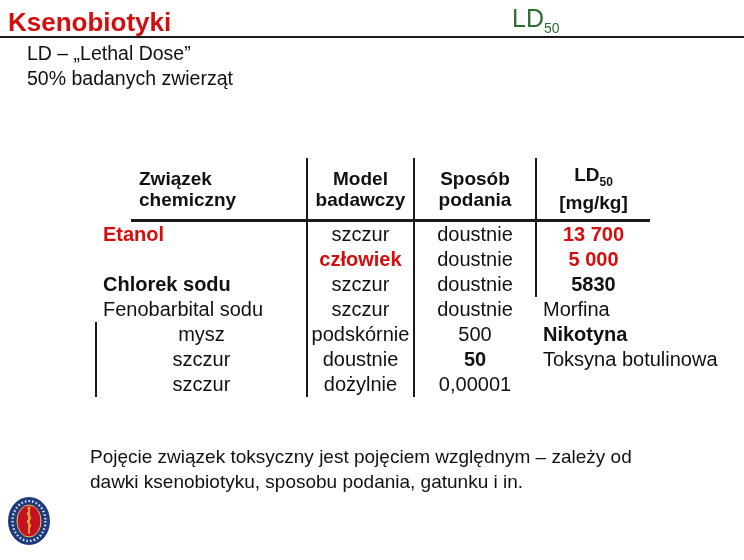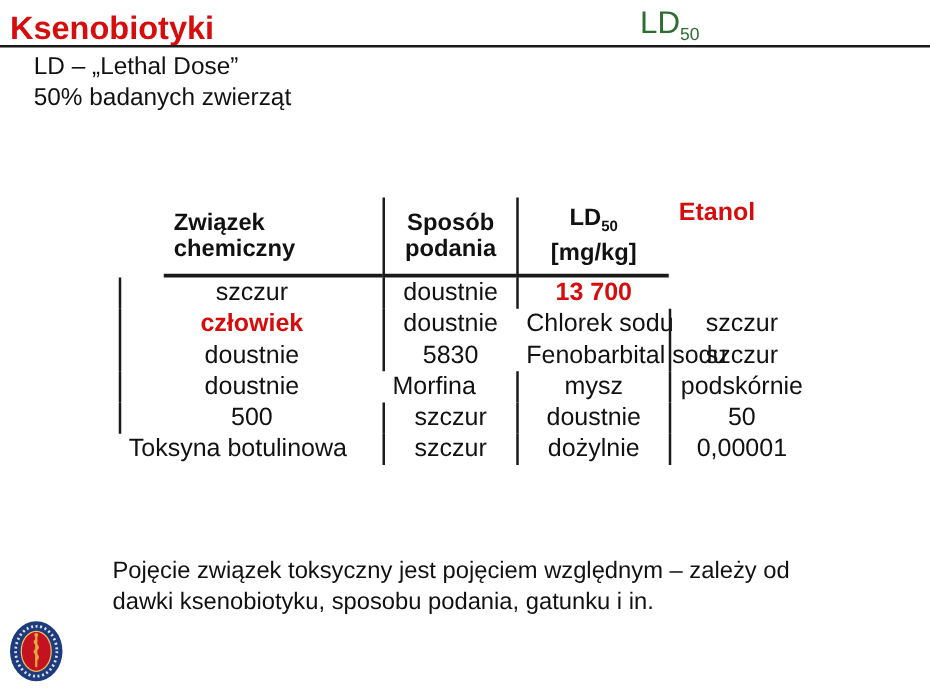--- a/index.html
+++ b/index.html
@@ -55,21 +55,21 @@
     height:64px;
     border-bottom:3px solid var(--line);
     font-weight:bold;font-size:19px;line-height:21px;
     display:flex;flex-direction:column;align-items:center;justify-content:center;
     text-align:center;
   }
   .hdr.left{align-items:flex-end;padding-left:8px;text-align:left;margin-left:36px;}
   .hdr sub{font-size:12px;}
   .bl{border-left:2px solid var(--line);}
   .red{color:var(--red);font-weight:bold;}
-  .b{font-weight:normal;}
+  .b{font-weight:bold;}
   
   .footer-note{
     position:absolute;left:90px;top:444px;width:600px;
     font-size:19px;line-height:25px;
   }
   .seal{
     position:absolute;left:7px;top:496px;width:44px;height:50px;
   }
 </style>
 </head>
@@ -83,51 +83,57 @@
   <div>LD – „Lethal Dose”</div>
   <div>50% badanych zwierząt</div>
 </div>
 
 <div class="ld-table">
 
   <div class="hdr left">
       <span>Związek chemiczny</span>
     </div>
   <div class="hdr bl">
+      <span>Model</span>
+      <span>badawczy</span>
+    </div>
+  <div class="hdr bl">
       <span>Sposób</span>
       <span>podania</span>
     </div>
   <div class="hdr bl">
       <span><span>LD</span><sub>50</sub></span>
       <span>[mg/kg]</span>
     </div>
 
   <div class="cell left red">Etanol</div>
   <div class="cell bl">szczur</div>
   <div class="cell bl">doustnie</div>
   <div class="cell bl red">13&nbsp;700</div>
 
   <div class="cell left"></div>
   <div class="cell bl red">człowiek</div>
   <div class="cell bl">doustnie</div>
+  <div class="cell bl red">5&nbsp;000</div>
 
   <div class="cell left b">Chlorek sodu</div>
   <div class="cell bl">szczur</div>
   <div class="cell bl">doustnie</div>
   <div class="cell bl b">5830</div>
 
   <div class="cell left">Fenobarbital sodu</div>
   <div class="cell bl">szczur</div>
   <div class="cell bl">doustnie</div>
 
   <div class="cell left">Morfina</div>
   <div class="cell bl">mysz</div>
   <div class="cell bl">podskórnie</div>
   <div class="cell bl">500</div>
 
+  <div class="cell left b">Nikotyna</div>
   <div class="cell bl">szczur</div>
   <div class="cell bl">doustnie</div>
   <div class="cell bl b">50</div>
 
   <div class="cell left">Toksyna botulinowa</div>
   <div class="cell bl">szczur</div>
   <div class="cell bl">dożylnie</div>
   <div class="cell bl">0,00001</div>
 </div>
 

